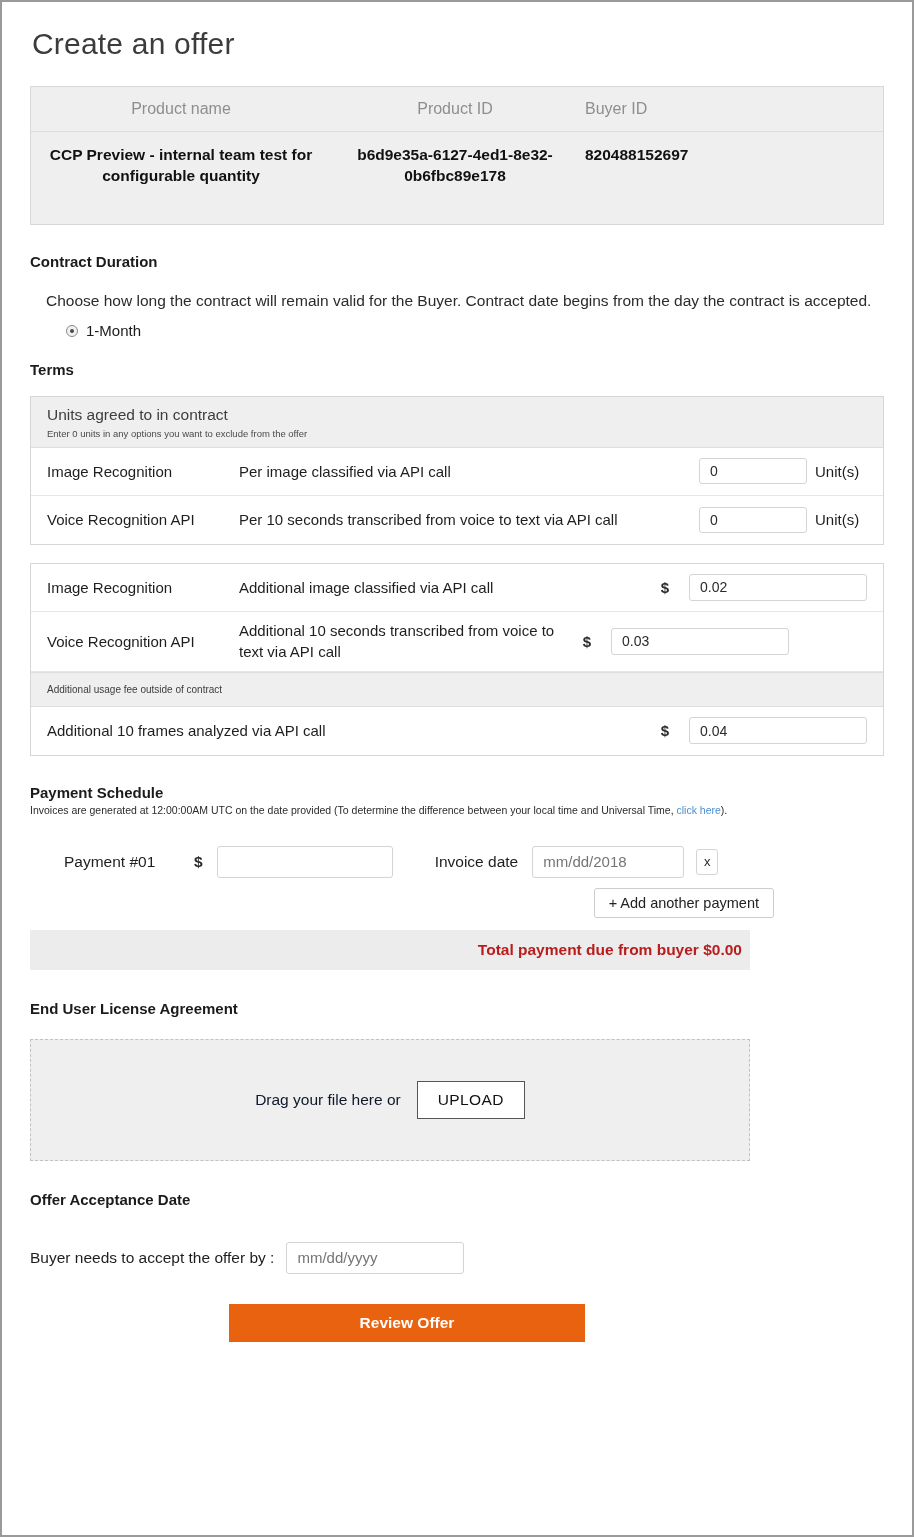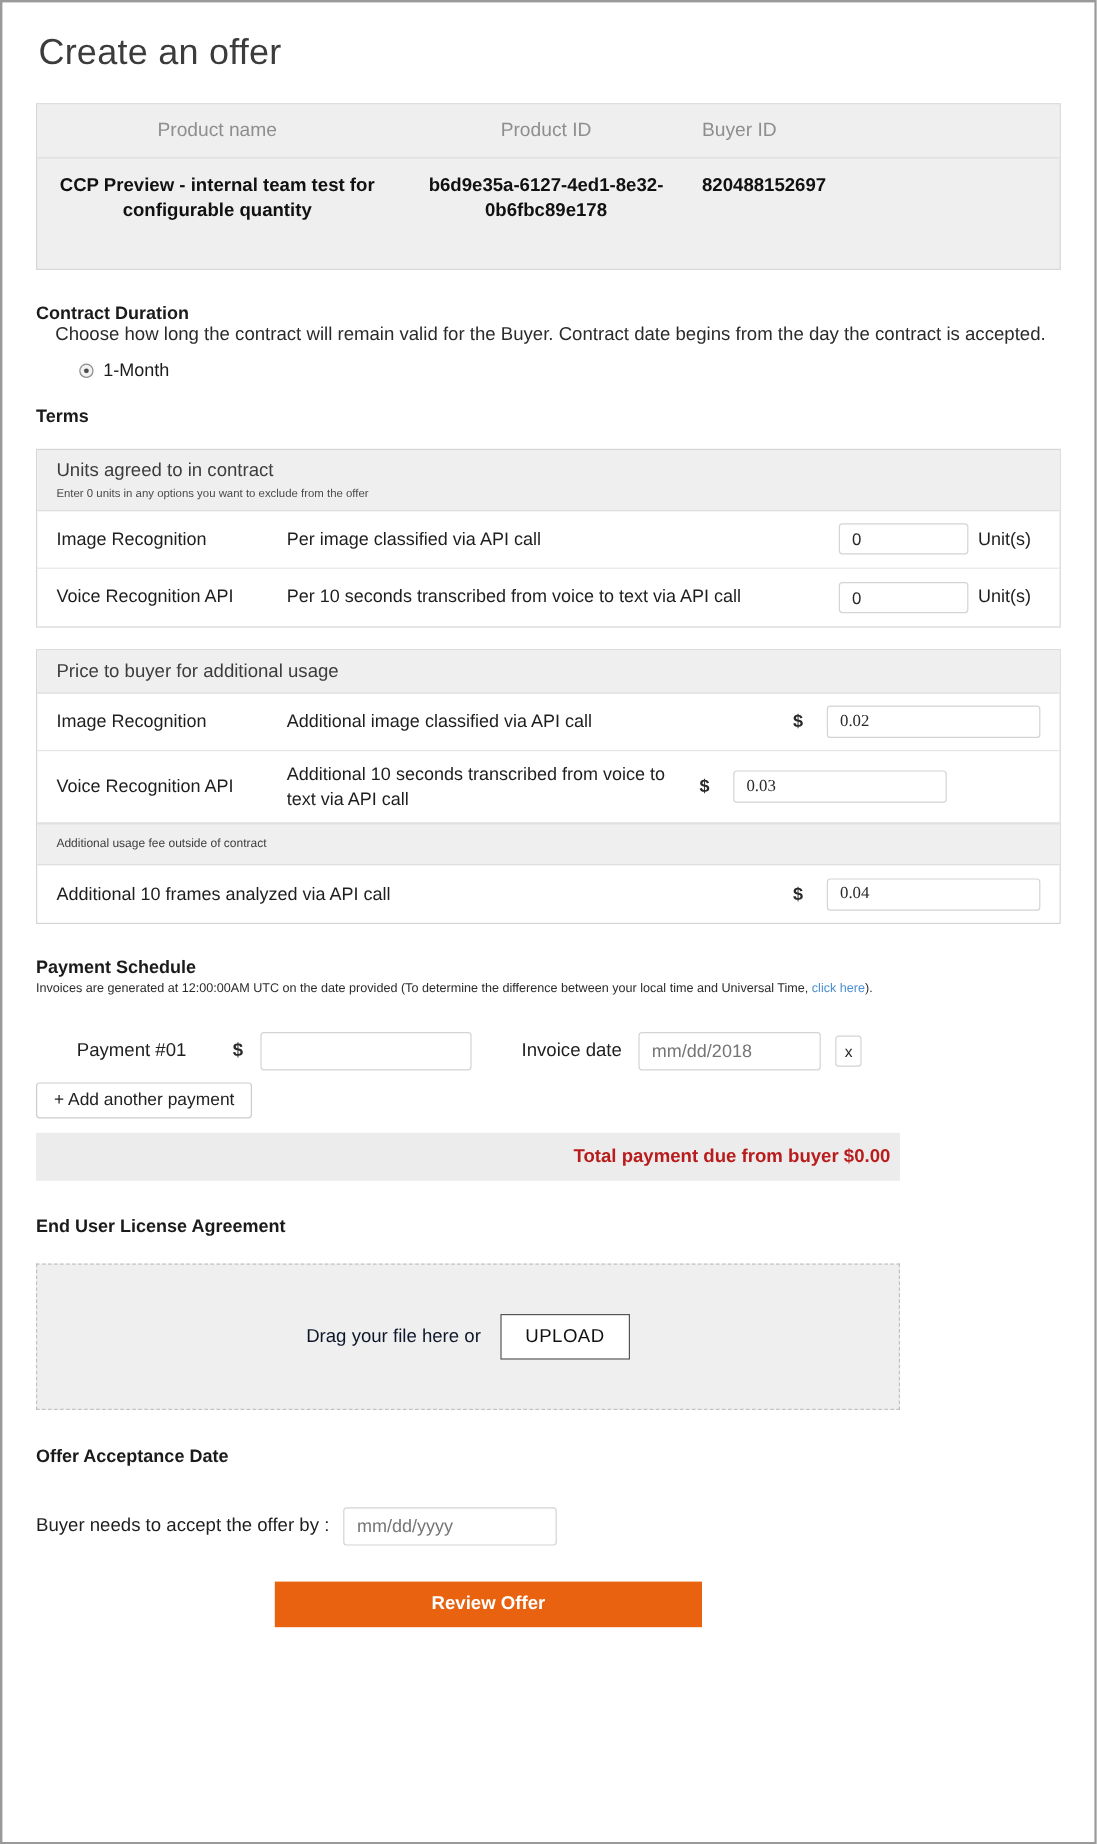--- a/index.html
+++ b/index.html
@@ -85,21 +85,21 @@
   }
   .tiny {
     font-size: 10.5px;
     color: #2b2b2b;
     font-weight: 400;
   }
   .tiny a { color: #4a8fd0; text-decoration: none; }
 
   
   .contract-h { margin-top: 28px; }
-  .contract-desc { margin-left: 16px; }
+  .contract-desc { margin-top: 22px; margin-left: 16px; }
   .radio-row {
     display: flex;
     align-items: center;
     margin-top: 12px;
     margin-left: 36px;
   }
   .radio {
     width: 12px;
     height: 12px;
     border-radius: 50%;
@@ -203,21 +203,21 @@
     flex: 0 0 16px;
     text-align: center;
     margin-right: 16px;
   }
   .price-input {
     width: 178px;
     height: 27px;
     border: 1px solid #d4d4d4;
     border-radius: 3px;
     background: #fff;
-    font-family: Liberation Serif, serif;
+    font-family: Liberation Sans, sans-serif;
     font-size: 14px;
     color: #2a2a2a;
     padding: 0 10px;
     box-sizing: border-box;
     outline: none;
   }
 
   
   .pay-h { margin-top: 28px; }
   .pay-note { margin-top: 3px; }
@@ -248,21 +248,21 @@
     color: #3c3c3c; padding: 0 10px; box-sizing: border-box;
   }
   .rm-btn {
     width: 22px; height: 26px;
     border: 1px solid #d4d4d4; border-radius: 3px;
     background: #fff; margin-left: 12px;
     font-family: "Liberation Sans", sans-serif;
     font-size: 13px; color: #2a2a2a; cursor: pointer;
     padding: 0; line-height: 1;
   }
-  .add-wrap { display: flex; justify-content: flex-start; margin-top: 10px; padding-right: 110px; }
+  .add-wrap { display: flex; justify-content: flex-end; margin-top: 10px; padding-right: 110px; }
   .add-btn {
     border: 1px solid #cccccc; border-radius: 3px;
     background: #fff; padding: 6px 14px;
     font-family: "Liberation Sans", sans-serif;
     font-size: 14.5px; color: #222; cursor: pointer;
   }
   .total-bar {
     margin-top: 12px;
     background: #ececec;
     height: 40px;
@@ -372,23 +372,20 @@
       </div>
       <div class="trow last">
         <div class="t-label">Voice Recognition API</div>
         <div class="t-desc">Per 10 seconds transcribed from voice to text via API call</div>
         <input class="unit-input" type="text" value="0" style="">
         <div class="unit-suffix">Unit(s)</div>
       </div>
     </div>
 
     <div class="panel">
-      <div class="panel-head">
-        <div class="ph-title">Price to buyer for additional usage</div>
-      </div>
       <div class="trow">
         <div class="t-label">Image Recognition</div>
         <div class="t-desc">Additional image classified via API call</div>
         <div class="dollar">$</div>
         <input class="price-input" type="text" value="0.02" style="">
       </div>
       <div class="trow" style="min-height:60px">
         <div class="t-label">Voice Recognition API</div>
         <div class="t-desc" style="max-width:330px">Additional 10 seconds transcribed from voice to text via API call</div>
         <div class="dollar">$</div>

